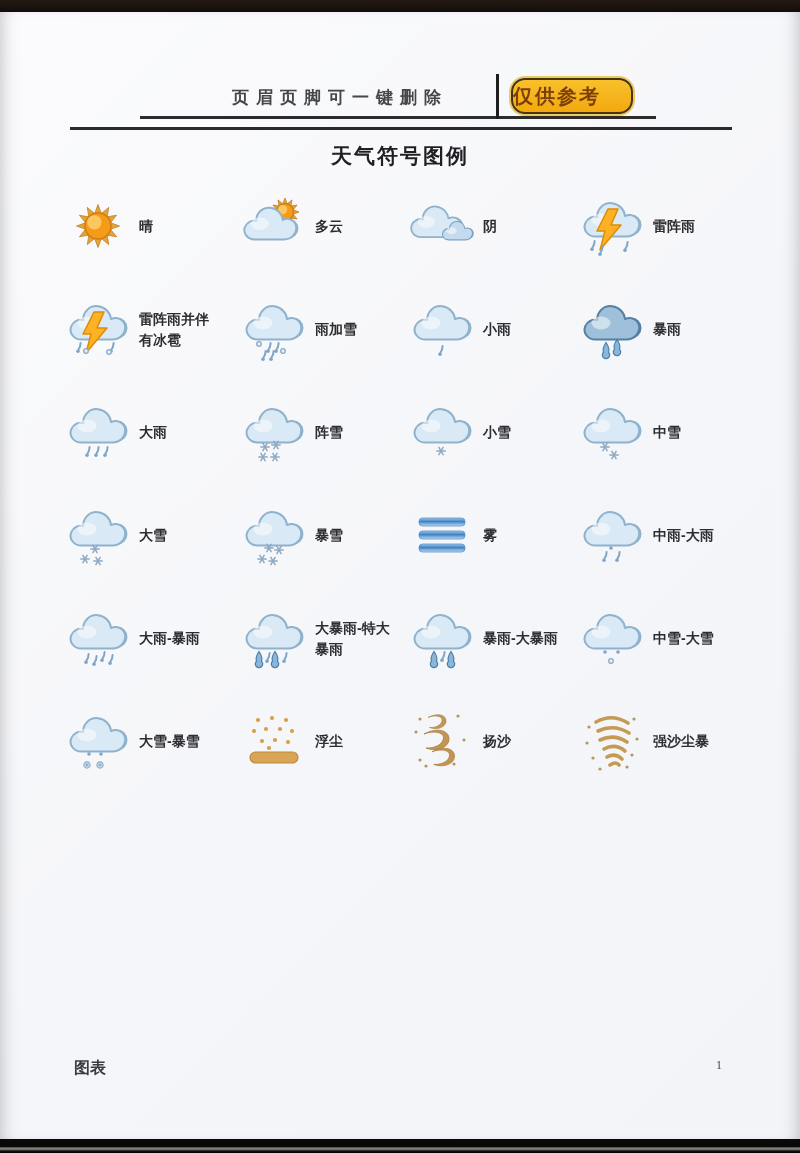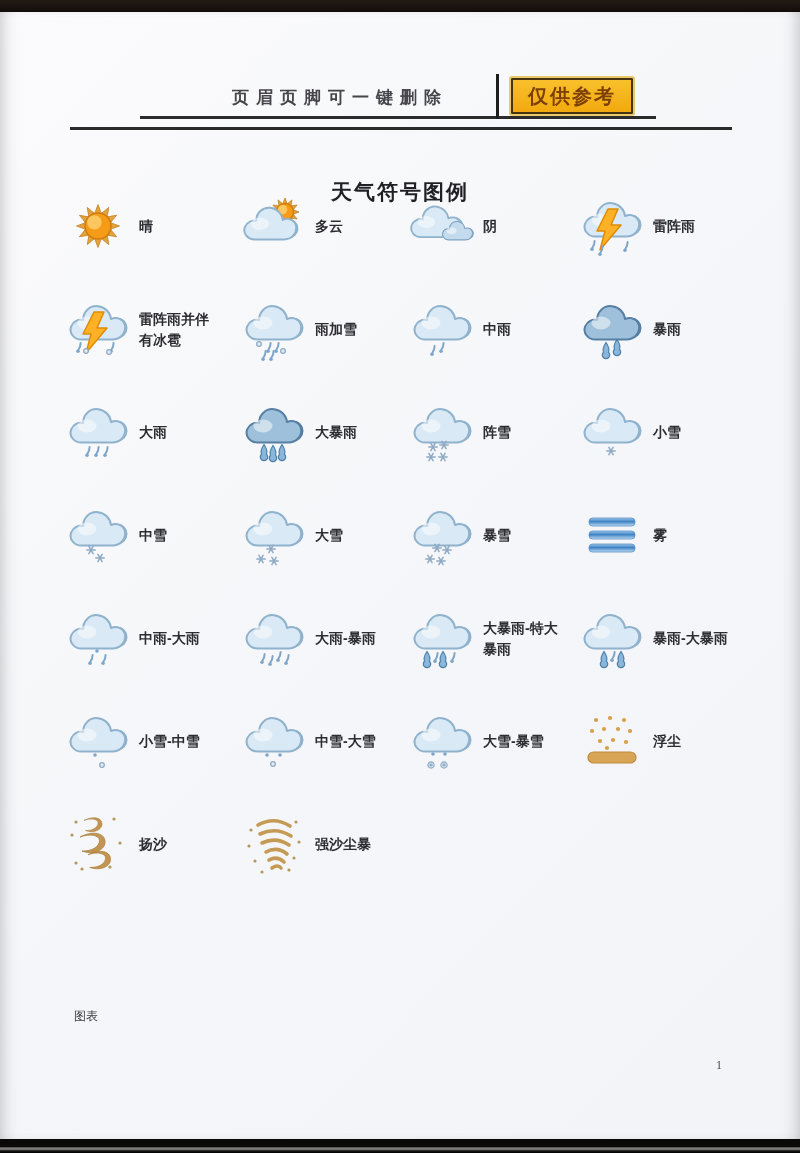--- a/index.html
+++ b/index.html
@@ -19,44 +19,44 @@
   
   .header-text{
     position:absolute;left:232px;top:74px;
     font-size:17px;font-weight:bold;color:#46464a;letter-spacing:7px;white-space:nowrap;
   }
   .header-underline{position:absolute;left:140px;top:104px;width:516px;height:3px;background:#2c2c2c;}
   .header-divider{position:absolute;left:496px;top:62px;width:3px;height:45px;background:#1d1d1d;}
   .ref-badge{
     position:absolute;left:511px;top:66px;width:118px;height:32px;
     background:linear-gradient(#f9c02c,#f2a90e);
-    border:2px solid #46350f;border-radius:1px;
+    border:2px solid #46350f;border-radius:14px;
     box-shadow:0 0 0 2px #e9c96a;
-    display:flex;align-items:center;justify-content:center;
+    display:flex;align-items:center;justify-content:flex-start;
     font-size:20px;font-weight:bold;color:#7c3f07;letter-spacing:2px;white-space:nowrap;
   }
   .page-rule{position:absolute;left:70px;top:115px;width:662px;height:3px;background:#2a2a2a;}
   .doc-title{
     position:absolute;left:0;top:130px;width:800px;text-align:center;
-    font-size:21px;font-weight:bold;color:#1f1f24;letter-spacing:2px;margin-top:36px;
+    font-size:21px;font-weight:bold;color:#1f1f24;letter-spacing:2px;
   }
   
   .legend-grid{
     position:absolute;left:66px;top:163px;width:676px;
     display:grid;grid-template-columns:176px 168px 170px 162px;grid-auto-rows:103px;
   }
   .cell{display:flex;align-items:center;}
   .cell .icon{width:64px;height:64px;flex:0 0 64px;display:block;}
   .cell .icon svg{display:block;}
   .cell .label{
     margin-left:9px;font-size:14px;font-weight:bold;color:#2c2c31;
     line-height:1.45;max-width:80px;word-break:break-all;
   }
   
-  .footer-left{position:absolute;left:74px;top:996px;font-size:12px;font-weight:normal;color:#3c3c40;}
+  .footer-left{position:absolute;left:74px;top:1046px;font-size:16px;font-weight:bold;color:#3c3c40;}
   .footer-page{position:absolute;left:716px;top:1046px;font-size:12px;color:#4a4a4e;font-family:"Liberation Serif","DejaVu Serif",serif;}
 </style>
 </head>
 <body>
 
 <div class="frame-bar top"></div>
 <div class="frame-bar bottom"></div>
 
 <div class="page">
   <div class="header-text">页眉页脚可一键删除</div>
@@ -226,31 +226,27 @@
       <div class="cell">
         <span class="icon">
           <svg viewBox="0 0 64 64" width="64" height="64" xmlns="http://www.w3.org/2000/svg">
             <g transform="">
               <g stroke="#8fb2cd" stroke-width="2" stroke-linejoin="round" stroke-linecap="round">
                 <circle cx="51" cy="30" r="9.5" fill="#d9e9f5"></circle>
                 <path d="M15.5,41.5 C7.5,41.5 2.8,34.5 5.2,28.3 C7.2,23.4 12.4,20.9 17.2,22 C16.8,13.8 23.8,7.2 32,8.2 C39.2,9.1 44.3,14.6 45,21 C51.8,17.8 59,22.4 59.2,29 C59.4,35.8 54,41.5 46.5,41.5 Z" fill="#d9e9f5"></path>
               </g>
               <ellipse cx="21" cy="25" rx="9.5" ry="6.5" fill="rgba(255,255,255,0.5)"></ellipse>
             </g>
-            <g transform="translate(22,48)">
-              <path d="M2.6,0 C2.6,3 1.8,5 0.3,7" fill="none" stroke="#7fa6c8" stroke-width="2" stroke-linecap="round"></path>
-              <circle cx="0" cy="8.2" r="1.8" fill="#7fa6c8"></circle>
-            </g>
-            <g transform="translate(31,45)">
-              <path d="M2.6,0 C2.6,3 1.8,5 0.3,7" fill="none" stroke="#7fa6c8" stroke-width="2" stroke-linecap="round"></path>
-              <circle cx="0" cy="8.2" r="1.8" fill="#7fa6c8"></circle>
-            </g>
-          </svg>
-        </span>
-        <span class="label">中雨</span>
+            <g transform="translate(30,48)">
+              <path d="M2.6,0 C2.6,3 1.8,5 0.3,7" fill="none" stroke="#7fa6c8" stroke-width="2" stroke-linecap="round"></path>
+              <circle cx="0" cy="8.2" r="1.8" fill="#7fa6c8"></circle>
+            </g>
+          </svg>
+        </span>
+        <span class="label">小雨</span>
       </div>
       <div class="cell">
         <span class="icon">
           <svg viewBox="0 0 64 64" width="64" height="64" xmlns="http://www.w3.org/2000/svg">
             <g transform="">
               <g stroke="#557fa3" stroke-width="2" stroke-linejoin="round" stroke-linecap="round">
                 <circle cx="51" cy="30" r="9.5" fill="#9fc0da"></circle>
                 <path d="M15.5,41.5 C7.5,41.5 2.8,34.5 5.2,28.3 C7.2,23.4 12.4,20.9 17.2,22 C16.8,13.8 23.8,7.2 32,8.2 C39.2,9.1 44.3,14.6 45,21 C51.8,17.8 59,22.4 59.2,29 C59.4,35.8 54,41.5 46.5,41.5 Z" fill="#9fc0da"></path>
               </g>
               <ellipse cx="21" cy="25" rx="9.5" ry="6.5" fill="rgba(255,255,255,0.5)"></ellipse>
@@ -279,37 +275,20 @@
               <path d="M2.6,0 C2.6,3 1.8,5 0.3,7" fill="none" stroke="#7fa6c8" stroke-width="2" stroke-linecap="round"></path>
               <circle cx="0" cy="8.2" r="1.8" fill="#7fa6c8"></circle>
             </g>
             <g transform="translate(39,46)">
               <path d="M2.6,0 C2.6,3 1.8,5 0.3,7" fill="none" stroke="#7fa6c8" stroke-width="2" stroke-linecap="round"></path>
               <circle cx="0" cy="8.2" r="1.8" fill="#7fa6c8"></circle>
             </g>
           </svg>
         </span>
         <span class="label">大雨</span>
-      </div>
-      <div class="cell">
-        <span class="icon">
-          <svg viewBox="0 0 64 64" width="64" height="64" xmlns="http://www.w3.org/2000/svg">
-            <g transform="">
-              <g stroke="#557fa3" stroke-width="2" stroke-linejoin="round" stroke-linecap="round">
-                <circle cx="51" cy="30" r="9.5" fill="#9fc0da"></circle>
-                <path d="M15.5,41.5 C7.5,41.5 2.8,34.5 5.2,28.3 C7.2,23.4 12.4,20.9 17.2,22 C16.8,13.8 23.8,7.2 32,8.2 C39.2,9.1 44.3,14.6 45,21 C51.8,17.8 59,22.4 59.2,29 C59.4,35.8 54,41.5 46.5,41.5 Z" fill="#9fc0da"></path>
-              </g>
-              <ellipse cx="21" cy="25" rx="9.5" ry="6.5" fill="rgba(255,255,255,0.5)"></ellipse>
-            </g>
-            <path transform="translate(22,50)" d="M0,-6.5 C2.6,-2.6 3.8,0.3 2.5,3.2 A3.7,3.7 0 1,1 -2.5,3.2 C-3.8,0.3 -2.6,-2.6 0,-6.5 Z" fill="#8ab6dc" stroke="#4d80a8" stroke-width="1.2"></path>
-            <path transform="translate(31,51)" d="M0,-6.5 C2.6,-2.6 3.8,0.3 2.5,3.2 A3.7,3.7 0 1,1 -2.5,3.2 C-3.8,0.3 -2.6,-2.6 0,-6.5 Z" fill="#8ab6dc" stroke="#4d80a8" stroke-width="1.2"></path>
-            <path transform="translate(40,50)" d="M0,-6.5 C2.6,-2.6 3.8,0.3 2.5,3.2 A3.7,3.7 0 1,1 -2.5,3.2 C-3.8,0.3 -2.6,-2.6 0,-6.5 Z" fill="#8ab6dc" stroke="#4d80a8" stroke-width="1.2"></path>
-          </svg>
-        </span>
-        <span class="label">大暴雨</span>
       </div>
       <div class="cell">
         <span class="icon">
           <svg viewBox="0 0 64 64" width="64" height="64" xmlns="http://www.w3.org/2000/svg">
             <g transform="">
               <g stroke="#8fb2cd" stroke-width="2" stroke-linejoin="round" stroke-linecap="round">
                 <circle cx="51" cy="30" r="9.5" fill="#d9e9f5"></circle>
                 <path d="M15.5,41.5 C7.5,41.5 2.8,34.5 5.2,28.3 C7.2,23.4 12.4,20.9 17.2,22 C16.8,13.8 23.8,7.2 32,8.2 C39.2,9.1 44.3,14.6 45,21 C51.8,17.8 59,22.4 59.2,29 C59.4,35.8 54,41.5 46.5,41.5 Z" fill="#d9e9f5"></path>
               </g>
               <ellipse cx="21" cy="25" rx="9.5" ry="6.5" fill="rgba(255,255,255,0.5)"></ellipse>
@@ -550,36 +529,20 @@
             </g>
             <path transform="translate(24,51)" d="M0,-6.5 C2.6,-2.6 3.8,0.3 2.5,3.2 A3.7,3.7 0 1,1 -2.5,3.2 C-3.8,0.3 -2.6,-2.6 0,-6.5 Z" fill="#8ab6dc" stroke="#4d80a8" stroke-width="1.2"></path>
             <g transform="translate(32,45)">
               <path d="M2.6,0 C2.6,3 1.8,5 0.3,7" fill="none" stroke="#7fa6c8" stroke-width="2" stroke-linecap="round"></path>
               <circle cx="0" cy="8.2" r="1.8" fill="#7fa6c8"></circle>
             </g>
             <path transform="translate(41,51)" d="M0,-6.5 C2.6,-2.6 3.8,0.3 2.5,3.2 A3.7,3.7 0 1,1 -2.5,3.2 C-3.8,0.3 -2.6,-2.6 0,-6.5 Z" fill="#8ab6dc" stroke="#4d80a8" stroke-width="1.2"></path>
           </svg>
         </span>
         <span class="label">暴雨-大暴雨</span>
-      </div>
-      <div class="cell">
-        <span class="icon">
-          <svg viewBox="0 0 64 64" width="64" height="64" xmlns="http://www.w3.org/2000/svg">
-            <g transform="">
-              <g stroke="#8fb2cd" stroke-width="2" stroke-linejoin="round" stroke-linecap="round">
-                <circle cx="51" cy="30" r="9.5" fill="#d9e9f5"></circle>
-                <path d="M15.5,41.5 C7.5,41.5 2.8,34.5 5.2,28.3 C7.2,23.4 12.4,20.9 17.2,22 C16.8,13.8 23.8,7.2 32,8.2 C39.2,9.1 44.3,14.6 45,21 C51.8,17.8 59,22.4 59.2,29 C59.4,35.8 54,41.5 46.5,41.5 Z" fill="#d9e9f5"></path>
-              </g>
-              <ellipse cx="21" cy="25" rx="9.5" ry="6.5" fill="rgba(255,255,255,0.5)"></ellipse>
-            </g>
-            <circle cx="29" cy="45" r="1.8" fill="#7fa6c8"></circle>
-            <circle cx="36" cy="55" r="2.3" fill="#e4eef7" stroke="#8ea9c4" stroke-width="1.3"></circle>
-          </svg>
-        </span>
-        <span class="label">小雪-中雪</span>
       </div>
       <div class="cell">
         <span class="icon">
           <svg viewBox="0 0 64 64" width="64" height="64" xmlns="http://www.w3.org/2000/svg">
             <g transform="">
               <g stroke="#8fb2cd" stroke-width="2" stroke-linejoin="round" stroke-linecap="round">
                 <circle cx="51" cy="30" r="9.5" fill="#d9e9f5"></circle>
                 <path d="M15.5,41.5 C7.5,41.5 2.8,34.5 5.2,28.3 C7.2,23.4 12.4,20.9 17.2,22 C16.8,13.8 23.8,7.2 32,8.2 C39.2,9.1 44.3,14.6 45,21 C51.8,17.8 59,22.4 59.2,29 C59.4,35.8 54,41.5 46.5,41.5 Z" fill="#d9e9f5"></path>
               </g>
               <ellipse cx="21" cy="25" rx="9.5" ry="6.5" fill="rgba(255,255,255,0.5)"></ellipse>

